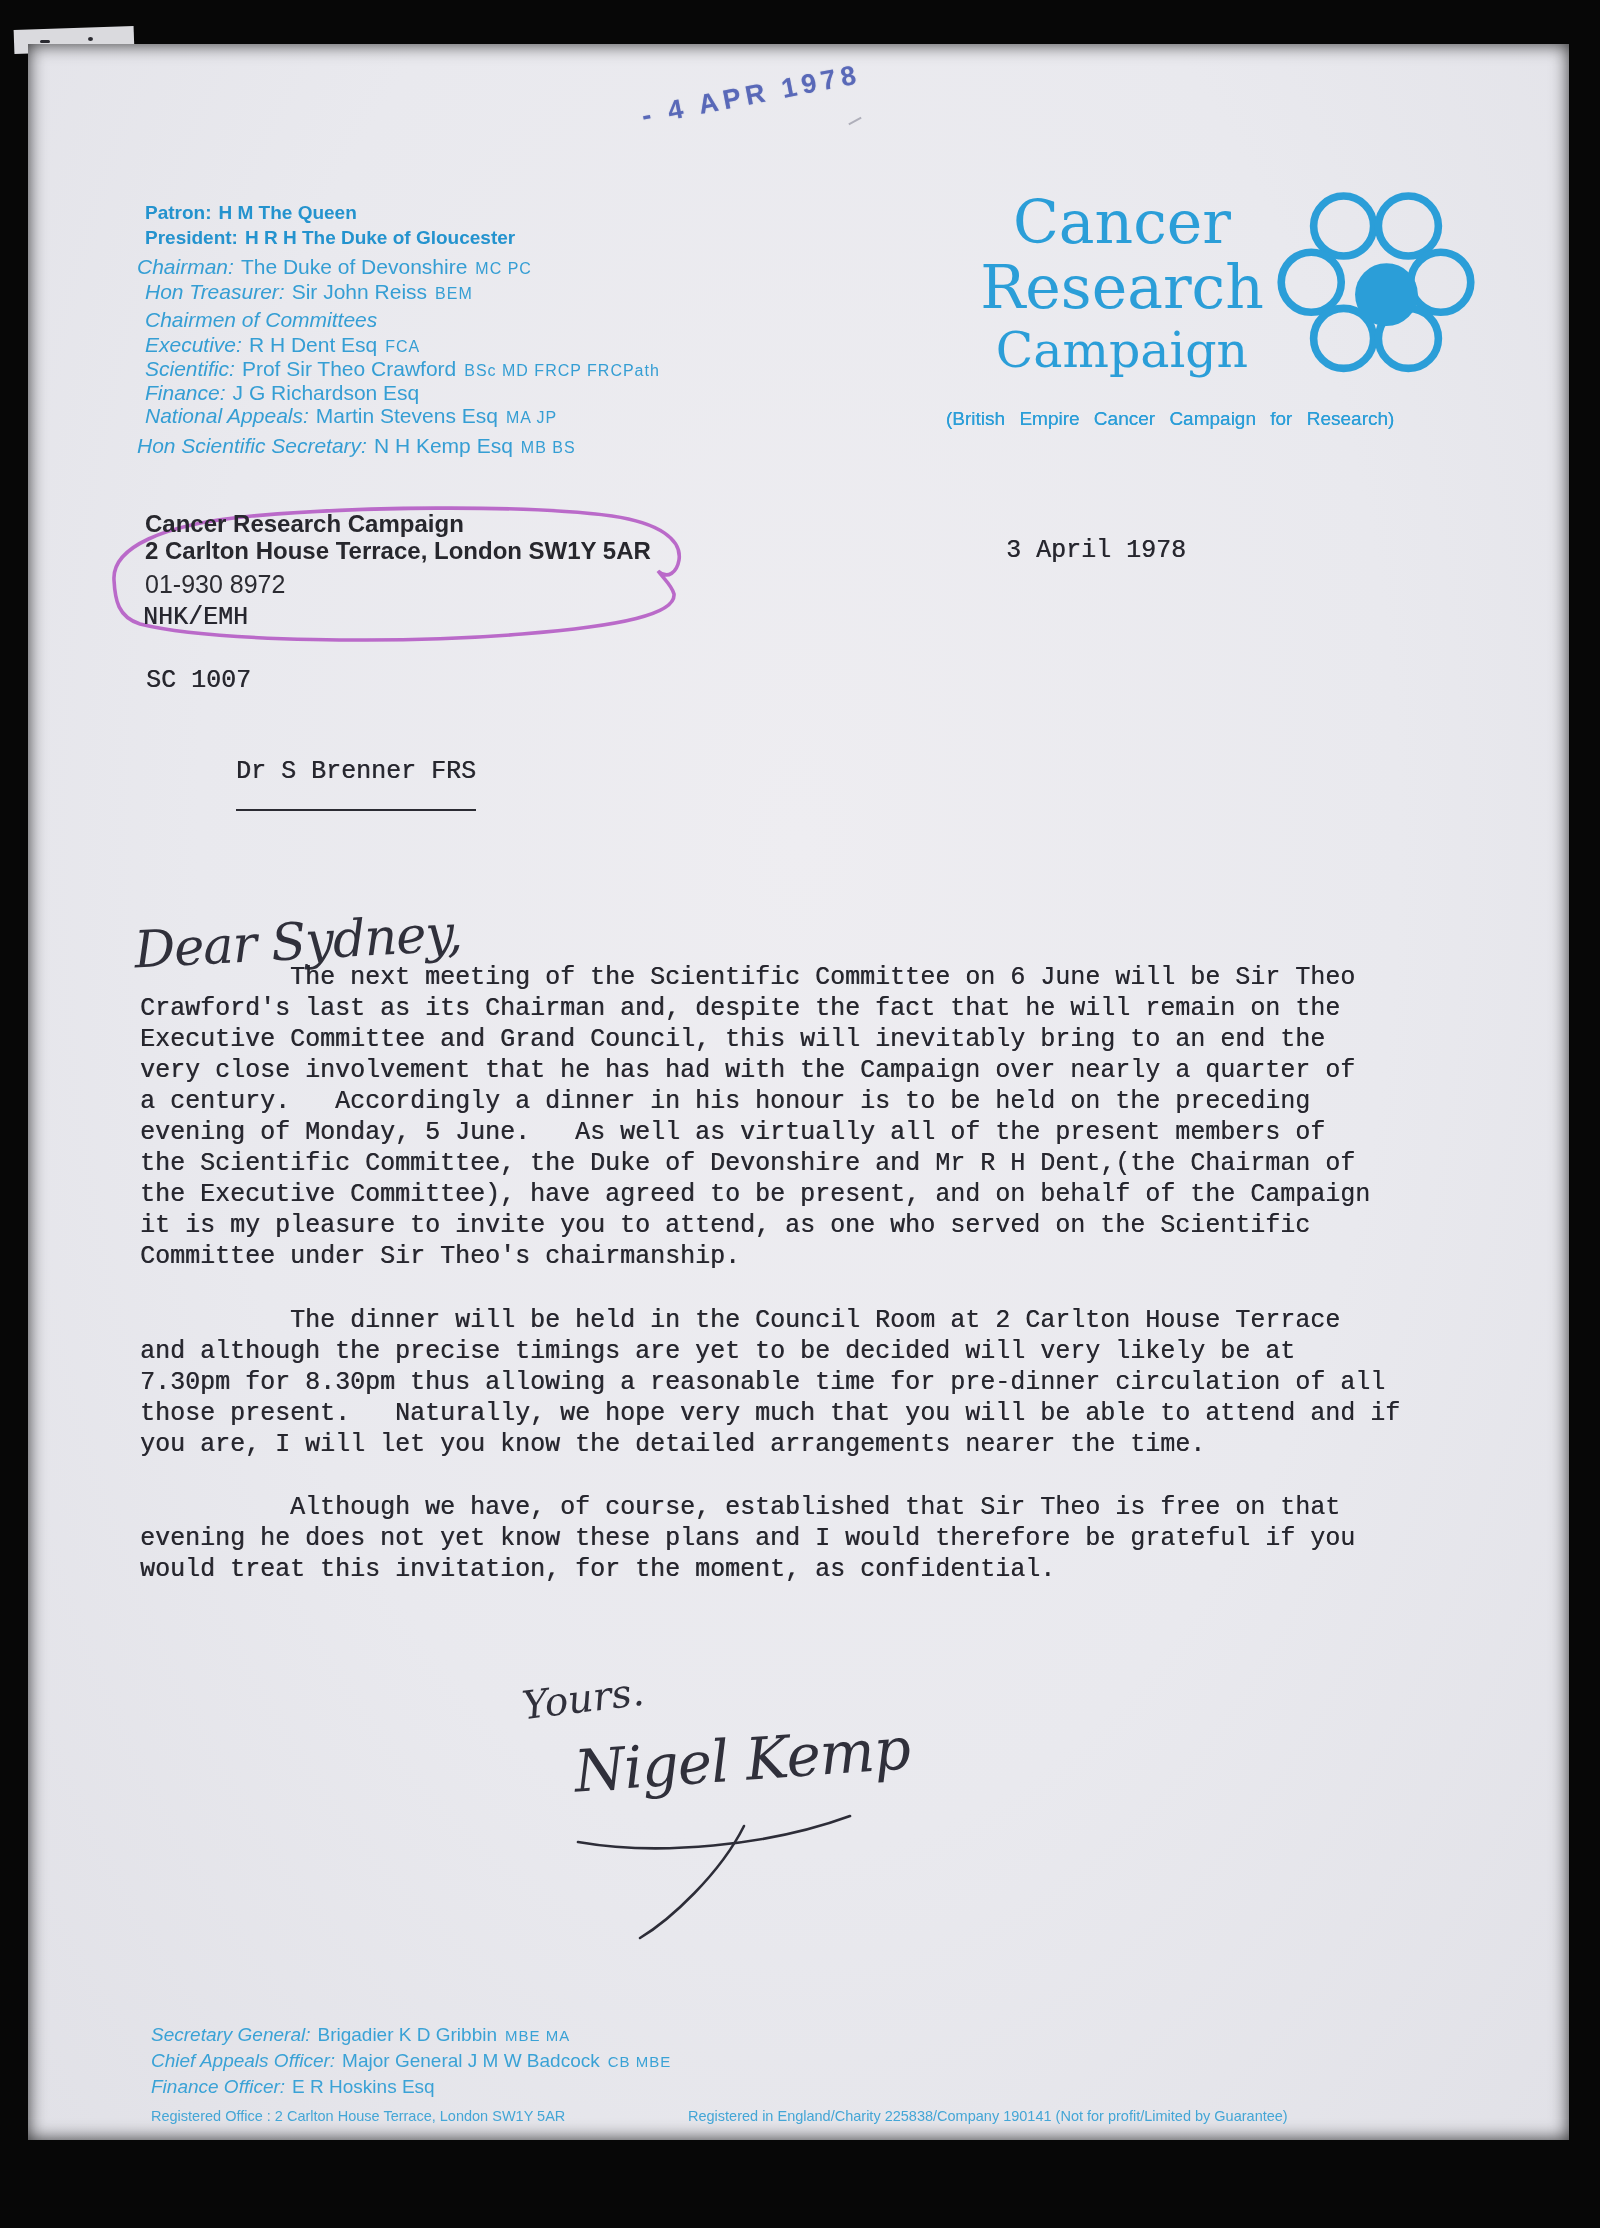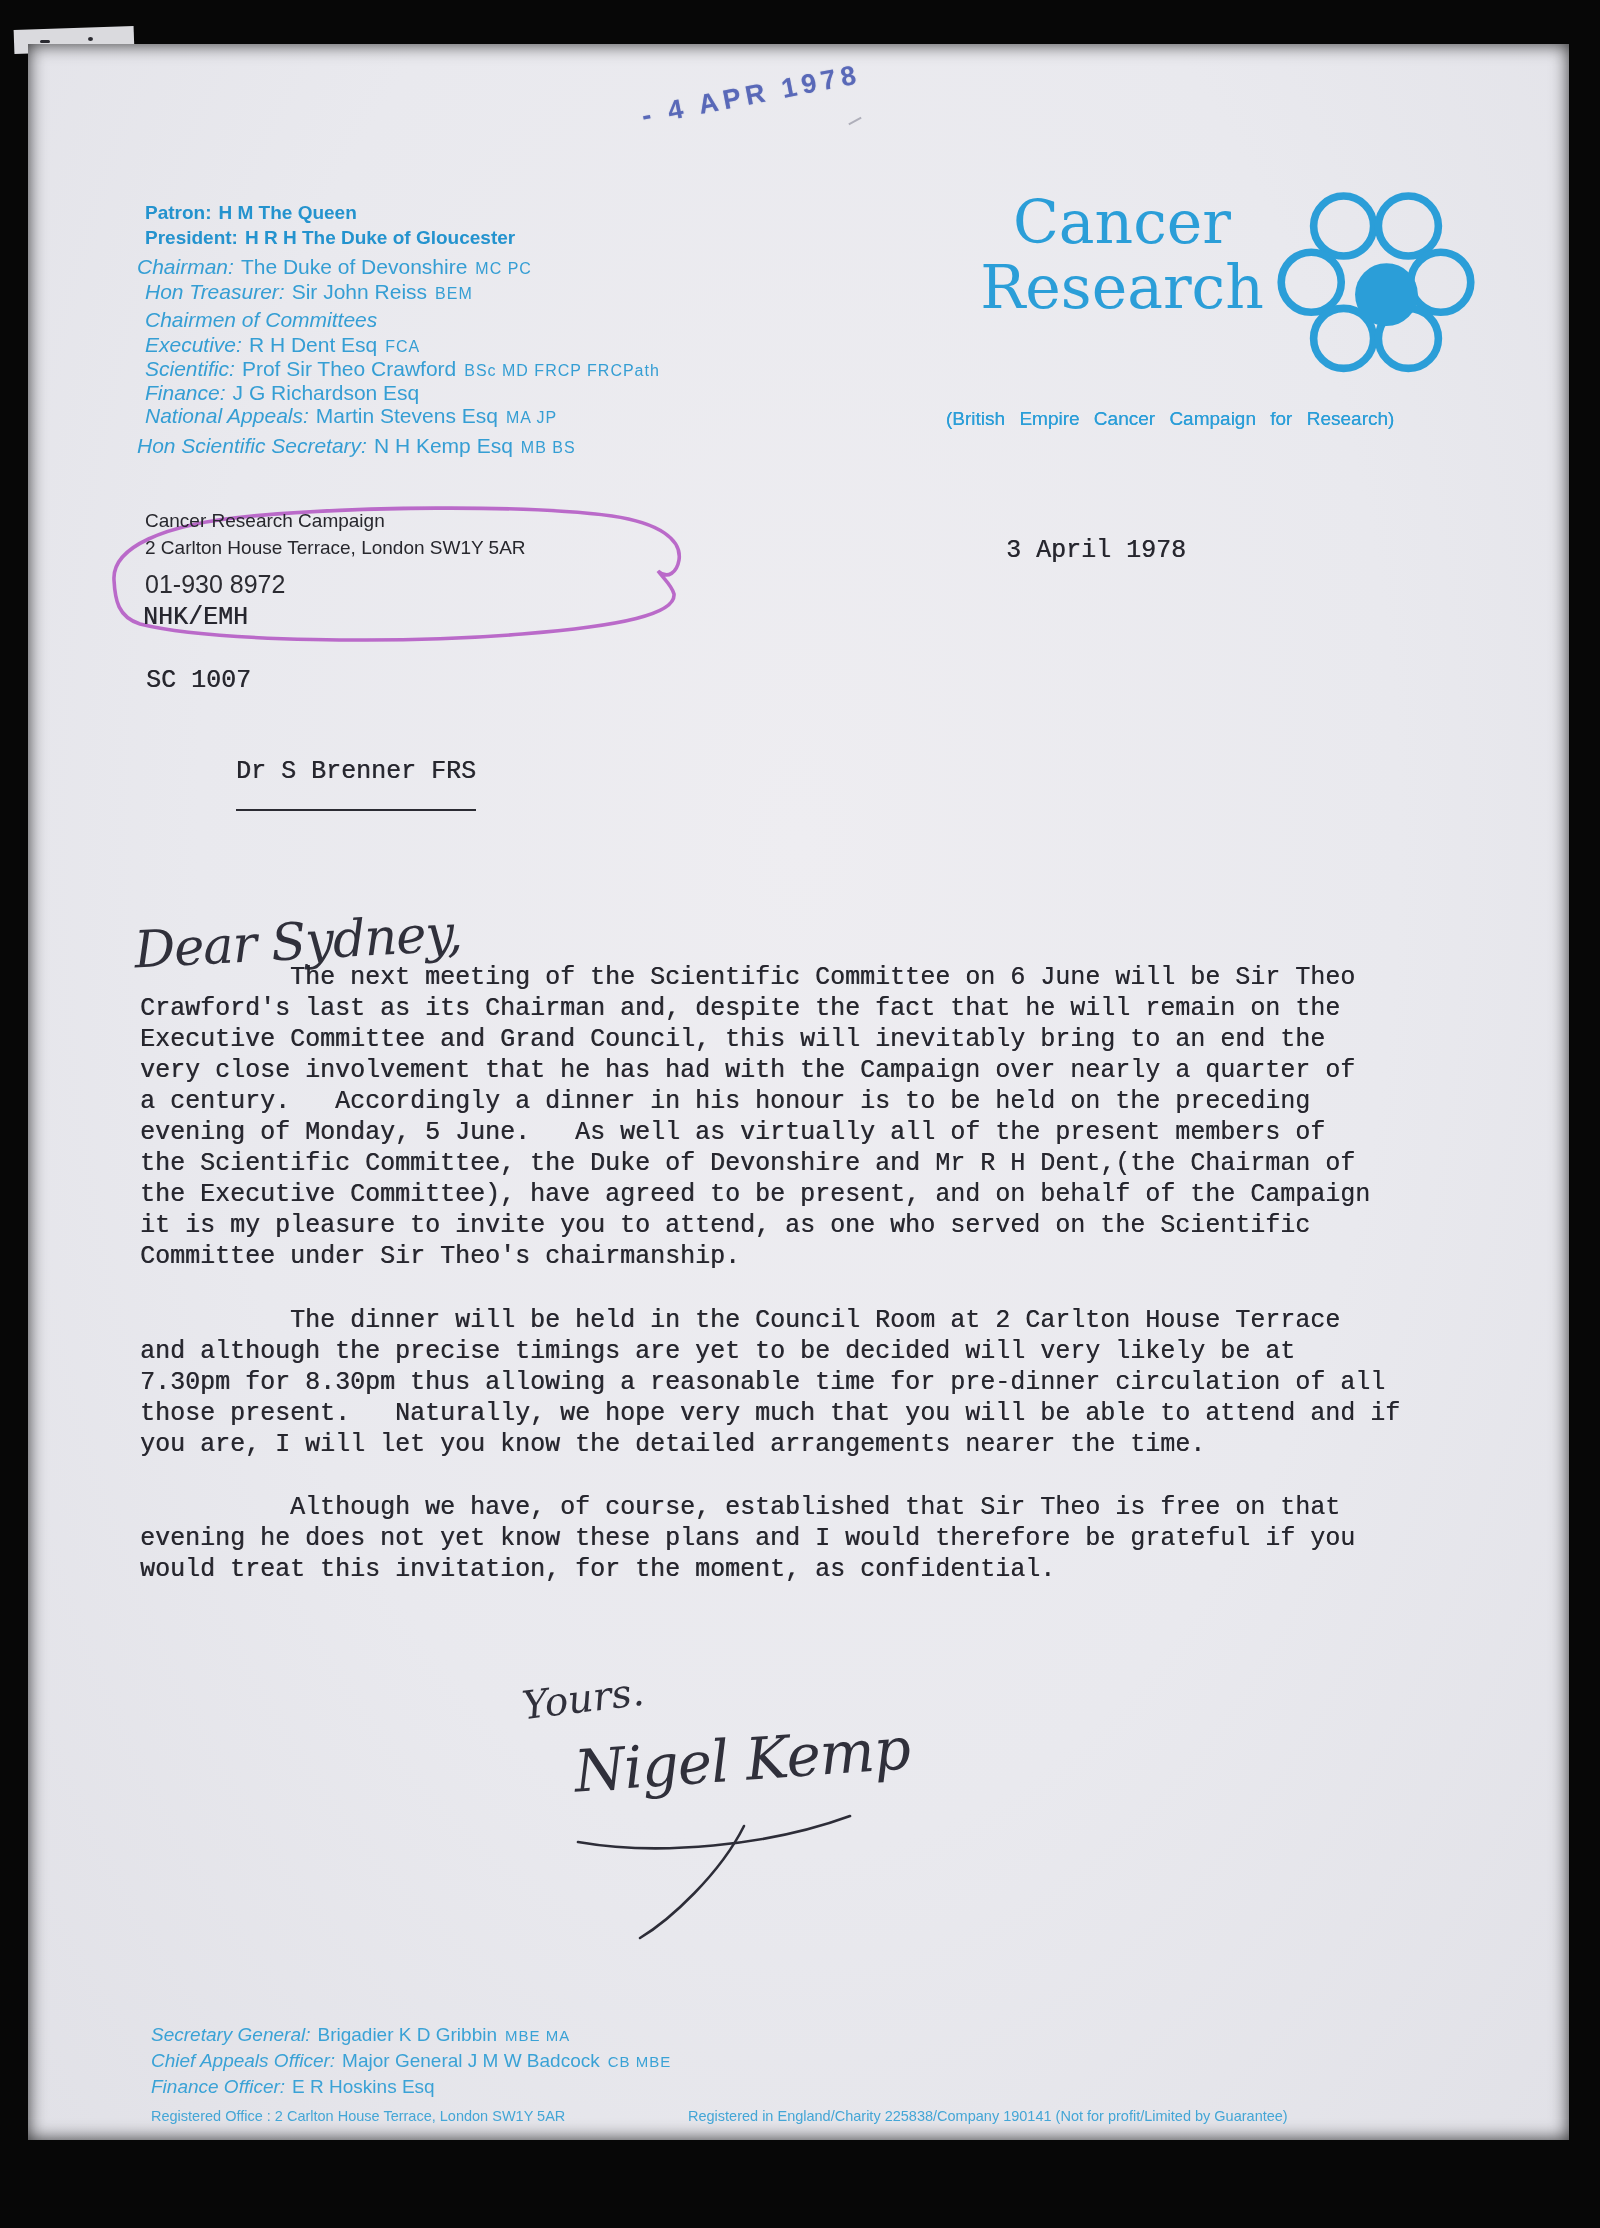--- a/index.html
+++ b/index.html
@@ -35,21 +35,21 @@
   .logo-l3{font-size:49px;margin-top:9px;}
   .logo-sub{position:absolute;left:918px;top:364px;width:510px;color:#2b9ed8;font-size:19px;
             word-spacing:9px;white-space:nowrap;text-shadow:0 0 .4px #2b9ed8;}
   .flower{position:absolute;left:1248px;top:143px;}
   
   .tw{font-family:"Liberation Mono","DejaVu Sans Mono",monospace;color:#26262e;font-size:25px;
       text-shadow:.4px 0 0 rgba(38,38,46,.75);white-space:pre;}
   .body-par{line-height:31px;}
   .underlined{border-bottom:2.5px solid #2b2b33;padding-bottom:23px;}
   
-  .addr{color:#27272d;font-weight:normal;font-size:19px;white-space:nowrap;}
+  .addr{color:#27272d;font-weight:bold;font-size:24px;white-space:nowrap;}
   .phone{color:#2b2b31;font-size:25px;font-weight:normal;}
   .circle-svg{position:absolute;left:74px;top:458px;}
   
   .hand{font-family:"DejaVu Serif",serif;font-style:italic;color:#30303b;white-space:nowrap;}
   .salutation{position:absolute;left:106px;top:868px;font-size:51px;letter-spacing:-1px;
               transform:rotate(-3deg);}
   .valediction{position:absolute;left:494px;top:1632px;font-size:39px;transform:rotate(-7deg);}
   .signature{position:absolute;left:546px;top:1682px;font-size:58px;letter-spacing:-1px;
              transform:rotate(-4deg);}
   .flourish{position:absolute;left:520px;top:1660px;}
@@ -96,20 +96,21 @@
     <div class="abs lh" style="left:117px;top:360px;">
       <span class="lh-label">National Appeals:</span><span>Martin Stevens Esq</span><span class="lh-quals">MA JP</span>
     </div>
     <div class="abs lh" style="left:109px;top:390px;">
       <span class="lh-label">Hon Scientific Secretary:</span><span>N H Kemp Esq</span><span class="lh-quals">MB BS</span>
     </div>
 
     <div class="logo-text">
       <div class="logo-l1">Cancer</div>
       <div class="logo-l2">Research</div>
+      <div class="logo-l3">Campaign</div>
     </div>
     <svg class="flower" width="200" height="200" viewBox="0 0 210 210">
       <g fill="none" stroke="#2b9ed8" stroke-width="8">
         <circle cx="71" cy="41" r="31.5"></circle>
         <circle cx="139" cy="41" r="31.5"></circle>
         <circle cx="37" cy="100" r="31.5"></circle>
         <circle cx="173" cy="100" r="31.5"></circle>
         <circle cx="71" cy="159" r="31.5"></circle>
         <circle cx="139" cy="159" r="31.5"></circle>
       </g>

